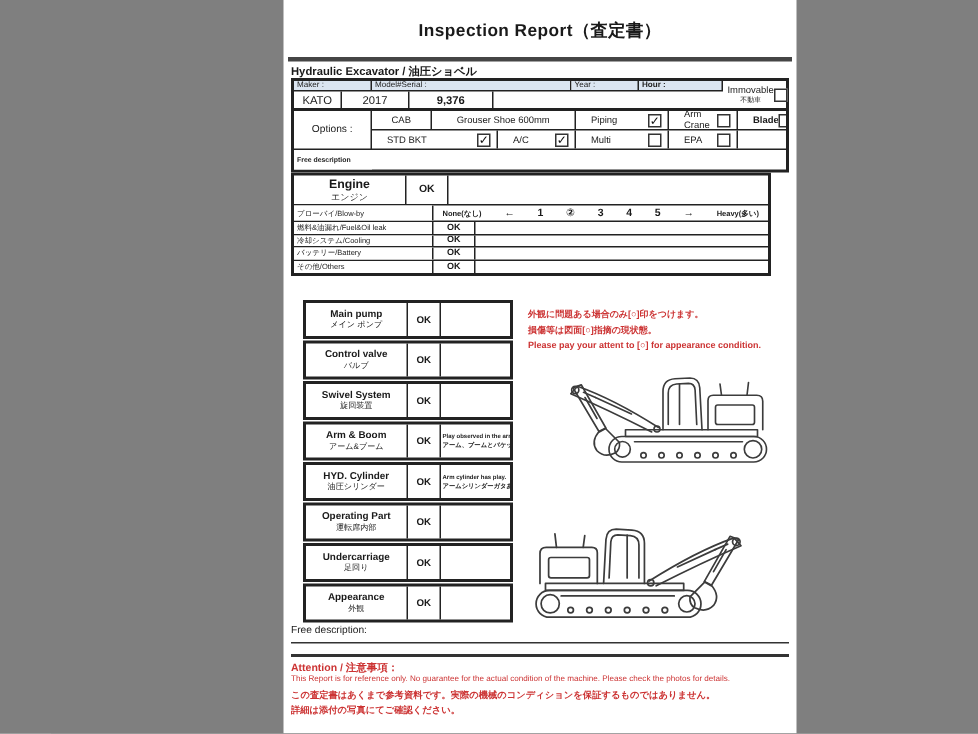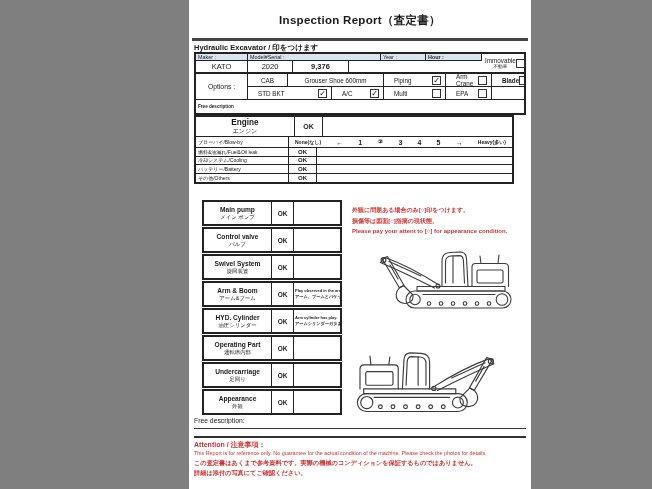--- a/index.html
+++ b/index.html
@@ -56,33 +56,33 @@
   .scale .arr{font-size:7px;}
 </style>
 </head>
 <body>
 
 <div class="viewport">
   <div class="doc">
 
     <div class="abs title nowrap">Inspection Report（査定書）</div>
     <div class="abs title-rule"></div>
-    <div class="abs subtitle nowrap">Hydraulic Excavator / 印をつけます</div>
+    <div class="abs subtitle nowrap">Hydraulic Excavator / 油圧ショベル</div>
 
     <div class="abs box2" style="left:5px;top:52px;width:332px;height:22px;">
       <div class="abs" style="left:0;top:0;width:286px;height:18px;">
         <div class="row" style="height:7px;">
           <div class="cell lab" style="width:52px;">Maker :</div>
           <div class="cell lab" style="width:133px;">Model#Serial :</div>
           <div class="cell lab" style="width:45px;">Year :</div>
           <div class="cell lab" style="width:56px;border-right:1px solid #222;">Hour :</div>
         </div>
         <div class="row" style="height:11px;border-bottom:none;">
-          <div class="cell val" style="width:52px;">KATO</div>
-          <div class="cell val" style="width:45px;">2020</div>
+          <div class="cell val" style="width:32px;">KATO</div>
+          <div class="cell val" style="width:45px;">2017</div>
           <div class="cell val" style="width:56px;border-right:1px solid #222;">9,376</div>
         </div>
       </div>
       <div class="abs" style="left:286px;top:0;width:42px;height:18px;display:flex;align-items:center;justify-content:space-between;padding:0 3px;">
         <div style="text-align:center;">
           <div style="font-size:6.3px;">Immovable</div>
           <div style="font-size:4.6px;">不動車</div>
         </div>
         <span class="cb">
             <span class="mark"></span>
@@ -146,21 +146,21 @@
           </div>
           <div class="cell" style="width:32px;"></div>
         </div>
         <div class="row" style="height:13px;"></div>
       </div>
       <div class="abs cell lab" style="left:0;top:26px;width:52px;height:13px;background:#fff;font-size:4.6px;">Free description</div>
     </div>
 
     <div class="abs box2" style="left:5px;top:115px;width:320px;height:69px;">
       <div class="row" style="height:20px;">
-        <div class="cell" style="width:99px;flex-direction:column;justify-content:center;text-align:center;">
+        <div class="cell" style="width:75px;flex-direction:column;justify-content:center;text-align:center;">
           <div style="font-size:8.2px;font-weight:bold;width:100%;">Engine</div>
           <div style="font-size:6px;width:100%;">エンジン</div>
         </div>
         <div class="cell okcell" style="width:28px;font-size:7px;">OK</div>
         <div class="cell" style="flex:1;"></div>
       </div>
       <div class="row" style="height:11px;">
         <div class="cell lab" style="width:93px;background:#fff;font-size:5px;">ブローバイ/Blow-by</div>
         <div class="cell" style="flex:1;">
           <div class="scale">

